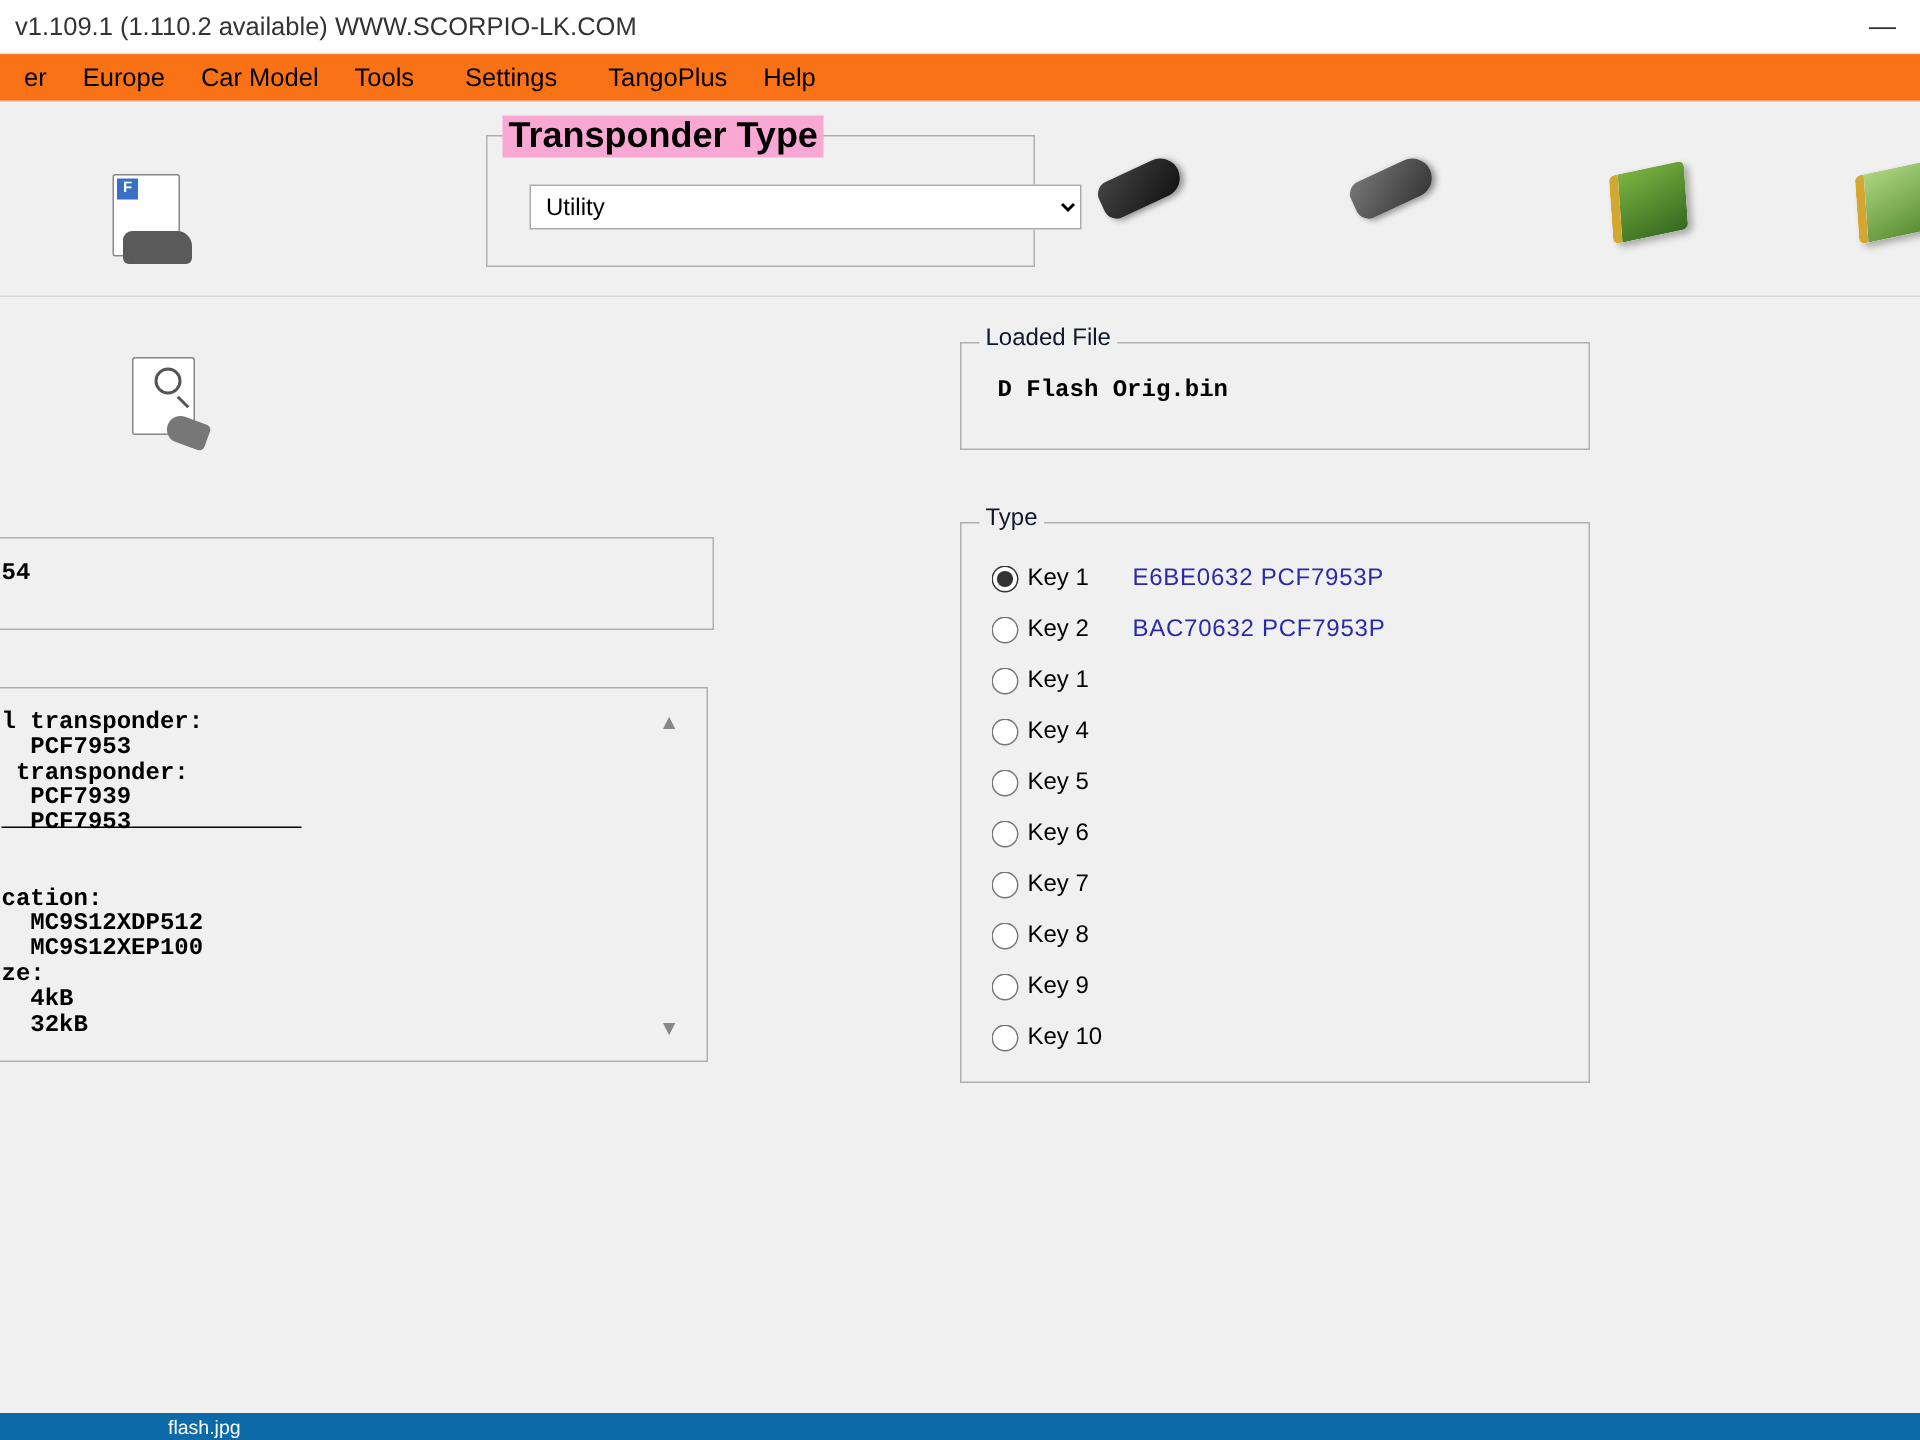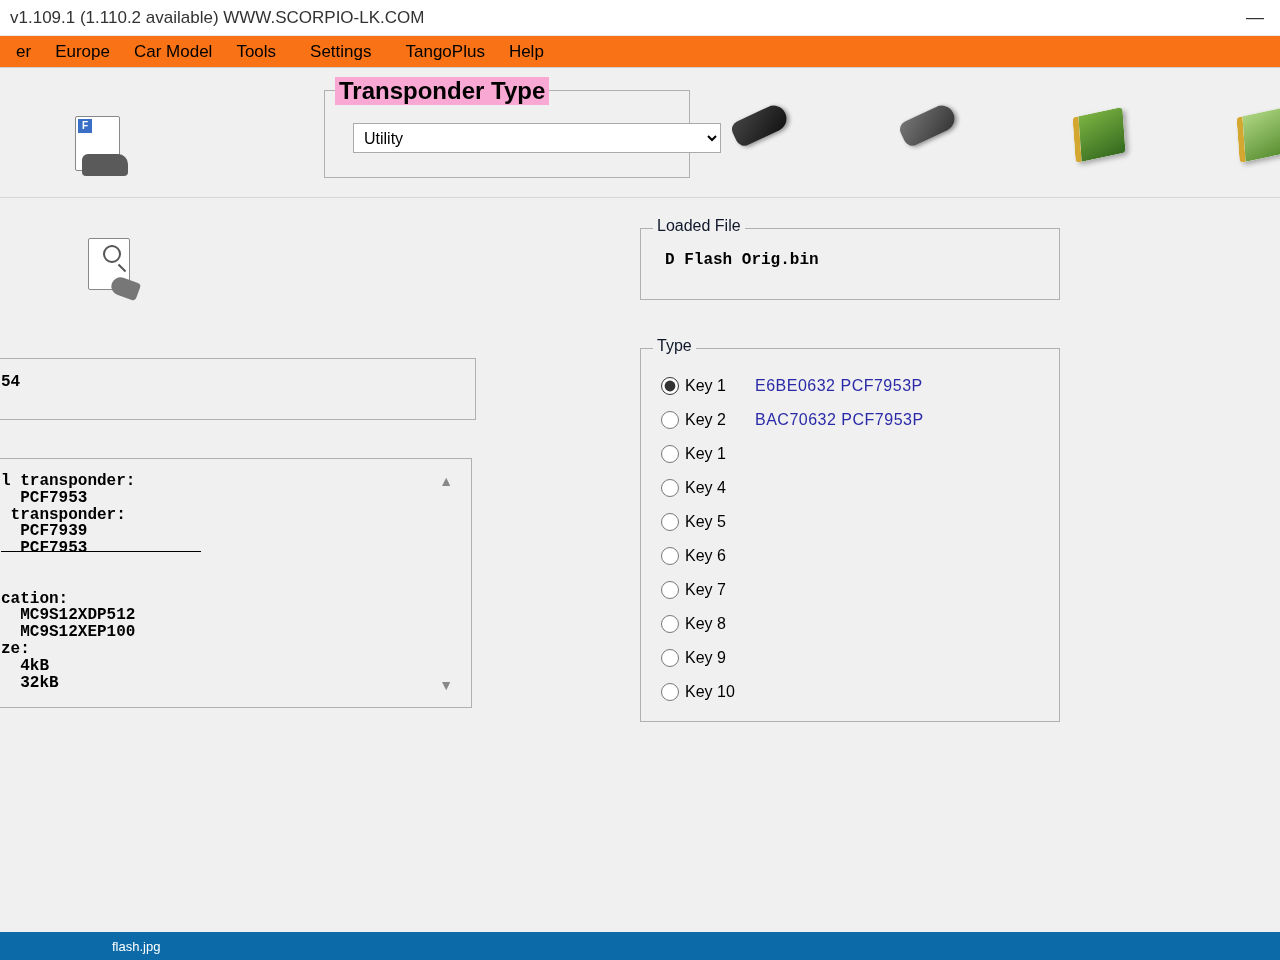--- a/index.html
+++ b/index.html
@@ -274,21 +274,21 @@
   position: absolute;
   top: 92px;
   left: 2px;
   width: 200px;
   border: none;
   border-top: 1px solid #000;
 }
 .taskbar {
   position: absolute;
   bottom: 0; left: 0; right: 0;
-  height: 28px;
+  height: 18px;
   background: #0d6aa8;
   color: #fff;
   font-size: 13px;
   display: flex;
   align-items: center;
   padding-left: 112px;
 }
 </style>
 </head>
 <body>

